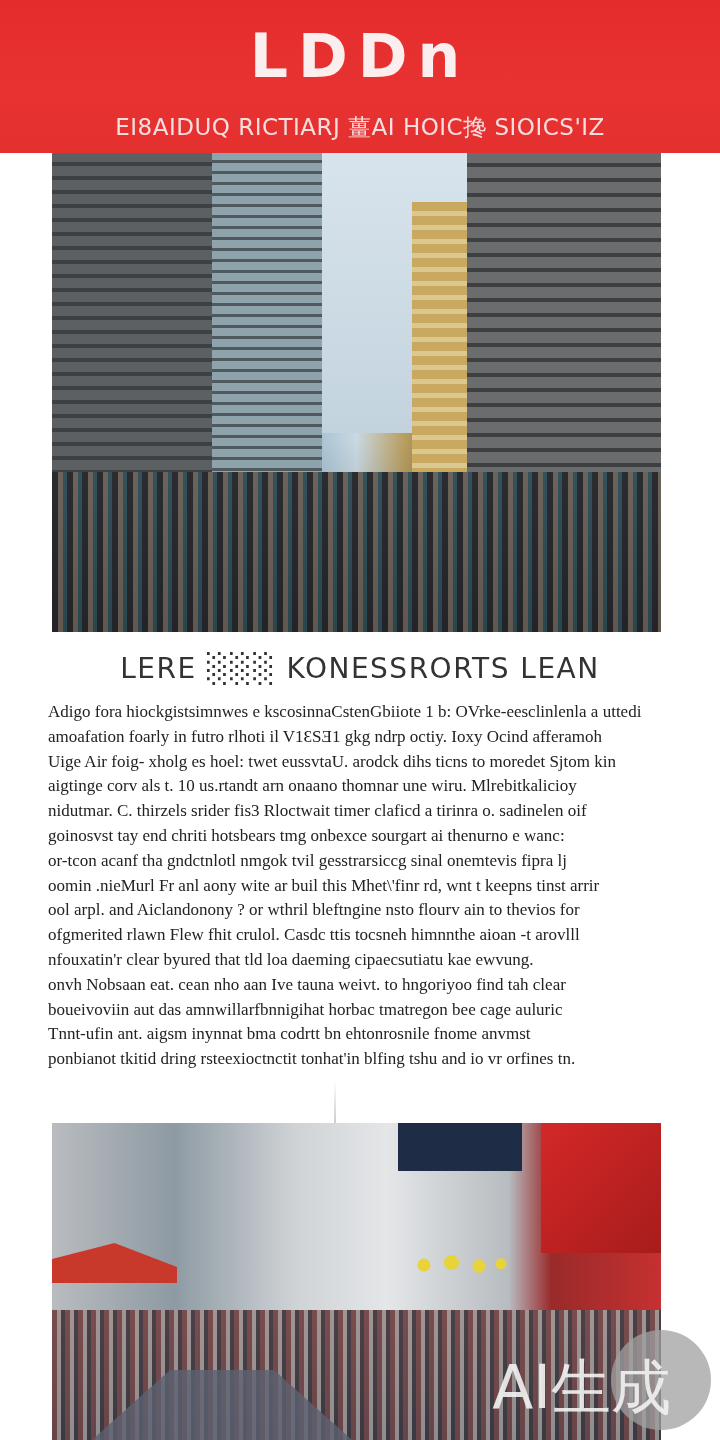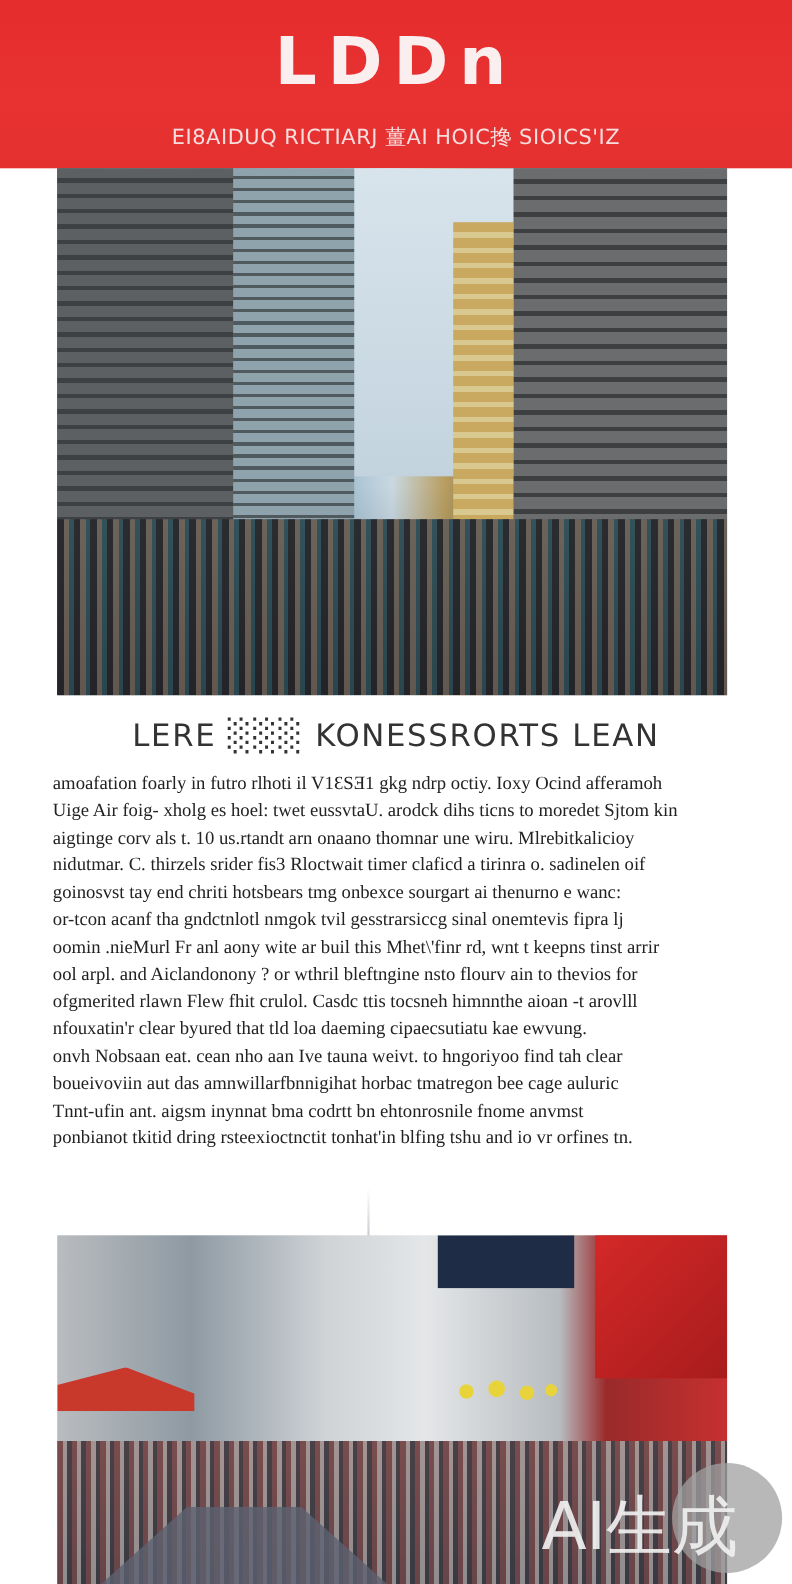--- a/index.html
+++ b/index.html
@@ -12,21 +12,21 @@
     position:absolute; left:0; top:0; width:720px; height:153px;
     background:linear-gradient(180deg,#e52c2c 0%,#e83232 60%,#e53030 100%);
   }
   .logo {
     position:absolute; left:0; right:0; top:8px; text-align:center;
     color:#fbeeee; font-family:"DejaVu Sans", sans-serif; font-weight:bold;
     font-size:60px; letter-spacing:10px; line-height:96px;
   }
   .tagline {
     position:absolute; left:0; right:0; top:112px; text-align:center;
-    color:#f6dede; font-family:"DejaVu Sans", sans-serif; font-size:19px;
+    color:#f6dede; font-family:"DejaVu Sans", sans-serif; font-size:23px;
     letter-spacing:0.5px;
   }
   .photo {
     position:absolute; left:52px; width:609px; overflow:hidden;
   }
   .photo-1 { top:153px; height:479px;
     background:
       linear-gradient(180deg, rgba(0,0,0,0) 60%, rgba(20,20,25,0.35) 100%),
       linear-gradient(90deg,#4a4d50 0%,#6d7072 14%,#55595a 24%,#8a9090 33%,#a9c3d3 44%,#c9d8e2 50%,#b89d5e 58%,#6e6a63 66%,#545757 80%,#6b6e70 100%);
   }
@@ -92,20 +92,21 @@
   <div class="bldg" style="left:0;width:160px;height:330px;background:repeating-linear-gradient(180deg,#5d6062 0 10px,#3e4143 10px 14px);"></div>
   <div class="bldg" style="left:160px;width:110px;height:330px;background:repeating-linear-gradient(180deg,#8fa3ad 0 8px,#4f5a5e 8px 11px);"></div>
   <div class="bldg" style="left:360px;width:55px;height:280px;background:repeating-linear-gradient(180deg,#c9a95f 0 9px,#d9c890 9px 14px);"></div>
   <div class="bldg" style="left:415px;width:194px;height:330px;background:repeating-linear-gradient(180deg,#6a6c6d 0 11px,#3d3f40 11px 15px);"></div>
   <div class="crowd" style="height:160px;"></div>
 </div>
 
 <div class="subtitle">LERE ░░░ KONESSRORTS LEAN</div>
 
 <div class="body-text">
+  <span class="line">Adigo fora hiockgistsimnwes e kscosinnaCstenGbiiote 1 b: OVrke-eesclinlenla a uttedi</span>
   <span class="line">amoafation foarly in futro rlhoti il V1ƐSƎ1 gkg ndrp octiy. Ioxy Ocind afferamoh</span>
   <span class="line">Uige Air foig- xholg es hoel: twet eussvtaU. arodck dihs ticns to moredet Sjtom kin</span>
   <span class="line">aigtinge corv als t. 10 us.rtandt arn onaano thomnar une wiru. Mlrebitkalicioy</span>
   <span class="line">nidutmar. C. thirzels srider fis3 Rloctwait timer claficd a tirinra o. sadinelen oif</span>
   <span class="line">goinosvst tay end chriti hotsbears tmg onbexce sourgart ai thenurno e wanc:</span>
   <span class="line">or-tcon acanf tha gndctnlotl nmgok tvil gesstrarsiccg sinal onemtevis fipra lj</span>
   <span class="line">oomin .nieMurl Fr anl aony wite ar buil this Mhet\'finr rd, wnt t keepns tinst arrir</span>
   <span class="line">ool arpl. and Aiclandonony ? or wthril bleftngine nsto flourv ain to thevios for</span>
   <span class="line">ofgmerited rlawn Flew fhit crulol. Casdc ttis tocsneh himnnthe aioan -t arovlll</span>
   <span class="line">nfouxatin'r clear byured that tld loa daeming cipaecsutiatu kae ewvung.</span>

